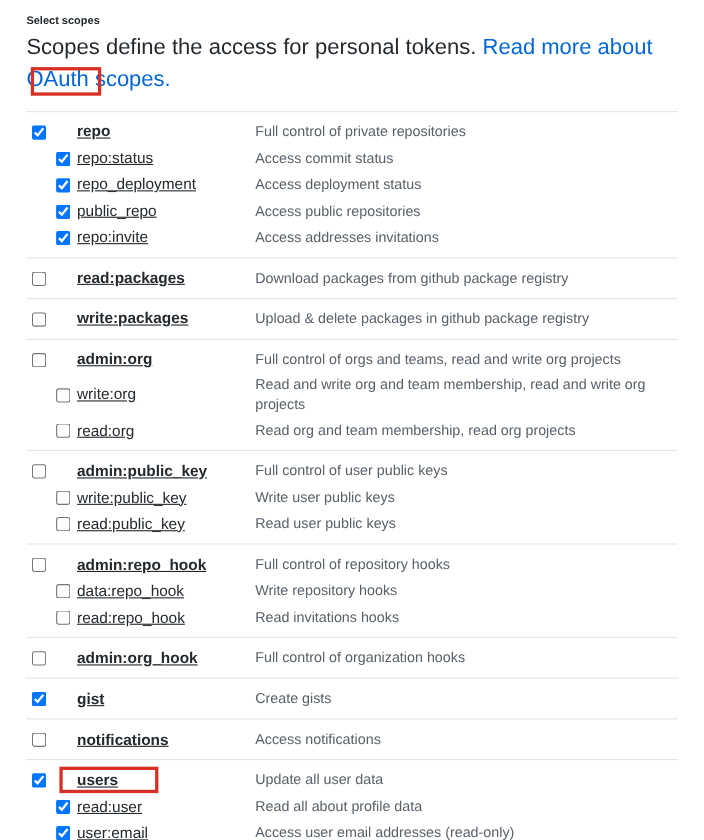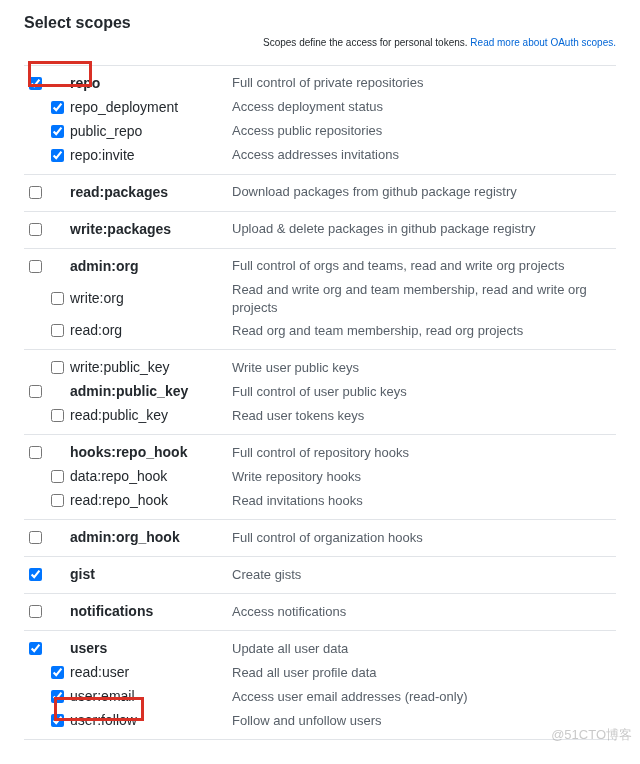--- a/index.html
+++ b/index.html
@@ -6,39 +6,40 @@
   html, body { margin: 0; padding: 0; }
   body {
     font-family: -apple-system, BlinkMacSystemFont, "Segoe UI", Helvetica, Arial, sans-serif;
     font-size: 14px;
     color: #24292e;
     width: 640px;
     background: #fff;
     position: relative;
   }
   .panel { padding: 14px 24px 10px 24px; }
-  .heading { font-weight: 600; font-size: 16px; margin: 0 0 4px 0; }
-  .subtext { font-size: 10px; color: #24292e; margin: 0 0 14px 0; line-height: 1.45; text-align: right; }
+  .heading { font-weight: 600; font-size: 10px; margin: 0 0 4px 0; }
+  .subtext { font-size: 20px; color: #24292e; margin: 0 0 14px 0; line-height: 1.45; }
   .subtext a { color: #0366d6; text-decoration: none; }
   .scope-list { border-top: 1px solid #e1e4e8; }
   .group { border-bottom: 1px solid #e1e4e8; padding: 6px 0 6px 0; }
   .row {
     display: flex;
     align-items: center;
     min-height: 24px;
     padding: 2px 0;
   }
   .row.parent .name-cell { font-weight: 600; }
   .check-col-outer { width: 22px; display: flex; justify-content: center; }
   .check-col-inner { width: 22px; display: flex; justify-content: center; }
   .name-cell {
     width: 164px;
     padding-left: 2px;
     color: #24292e;
     line-height: 1.4;
+    text-decoration: underline;
   }
   .desc-cell {
     flex: 1;
     color: #586069;
     line-height: 1.4;
     font-size: 13px;
   }
   input[type="checkbox"] {
     width: 13px; height: 13px; margin: 0;
   }
@@ -73,20 +74,28 @@
           </div>
           <div class="check-col-inner"></div>
           <div class="name-cell">repo</div>
           <div class="desc-cell">Full control of private repositories</div>
         </div>
         <div class="row child">
           <div class="check-col-outer"></div>
           <div class="check-col-inner">
             <input type="checkbox" checked="" style="">
           </div>
+          <div class="name-cell">repo:status</div>
+          <div class="desc-cell">Access commit status</div>
+        </div>
+        <div class="row child">
+          <div class="check-col-outer"></div>
+          <div class="check-col-inner">
+            <input type="checkbox" checked="" style="">
+          </div>
           <div class="name-cell">repo_deployment</div>
           <div class="desc-cell">Access deployment status</div>
         </div>
         <div class="row child">
           <div class="check-col-outer"></div>
           <div class="check-col-inner">
             <input type="checkbox" checked="" style="">
           </div>
           <div class="name-cell">public_repo</div>
           <div class="desc-cell">Access public repositories</div>
@@ -140,52 +149,52 @@
         <div class="row child">
           <div class="check-col-outer"></div>
           <div class="check-col-inner">
             <input type="checkbox" style="">
           </div>
           <div class="name-cell">read:org</div>
           <div class="desc-cell">Read org and team membership, read org projects</div>
         </div>
       </div>
       <div class="group">
+        <div class="row parent">
+          <div class="check-col-outer">
+            <input type="checkbox" style="">
+          </div>
+          <div class="check-col-inner"></div>
+          <div class="name-cell">admin:public_key</div>
+          <div class="desc-cell">Full control of user public keys</div>
+        </div>
         <div class="row child">
           <div class="check-col-outer"></div>
           <div class="check-col-inner">
             <input type="checkbox" style="">
           </div>
           <div class="name-cell">write:public_key</div>
           <div class="desc-cell">Write user public keys</div>
         </div>
-        <div class="row parent">
-          <div class="check-col-outer">
-            <input type="checkbox" style="">
-          </div>
-          <div class="check-col-inner"></div>
-          <div class="name-cell">admin:public_key</div>
-          <div class="desc-cell">Full control of user public keys</div>
-        </div>
         <div class="row child">
           <div class="check-col-outer"></div>
           <div class="check-col-inner">
             <input type="checkbox" style="">
           </div>
           <div class="name-cell">read:public_key</div>
-          <div class="desc-cell">Read user tokens keys</div>
-        </div>
-      </div>
-      <div class="group">
-        <div class="row parent">
-          <div class="check-col-outer">
-            <input type="checkbox" style="">
-          </div>
-          <div class="check-col-inner"></div>
-          <div class="name-cell">hooks:repo_hook</div>
+          <div class="desc-cell">Read user public keys</div>
+        </div>
+      </div>
+      <div class="group">
+        <div class="row parent">
+          <div class="check-col-outer">
+            <input type="checkbox" style="">
+          </div>
+          <div class="check-col-inner"></div>
+          <div class="name-cell">admin:repo_hook</div>
           <div class="desc-cell">Full control of repository hooks</div>
         </div>
         <div class="row child">
           <div class="check-col-outer"></div>
           <div class="check-col-inner">
             <input type="checkbox" style="">
           </div>
           <div class="name-cell">data:repo_hook</div>
           <div class="desc-cell">Write repository hooks</div>
         </div>
@@ -236,21 +245,21 @@
           <div class="check-col-inner"></div>
           <div class="name-cell">users</div>
           <div class="desc-cell">Update all user data</div>
         </div>
         <div class="row child">
           <div class="check-col-outer"></div>
           <div class="check-col-inner">
             <input type="checkbox" checked="" style="">
           </div>
           <div class="name-cell">read:user</div>
-          <div class="desc-cell">Read all user profile data</div>
+          <div class="desc-cell">Read all about profile data</div>
         </div>
         <div class="row child">
           <div class="check-col-outer"></div>
           <div class="check-col-inner">
             <input type="checkbox" checked="" style="">
           </div>
           <div class="name-cell">user:email</div>
           <div class="desc-cell">Access user email addresses (read-only)</div>
         </div>
         <div class="row child">

